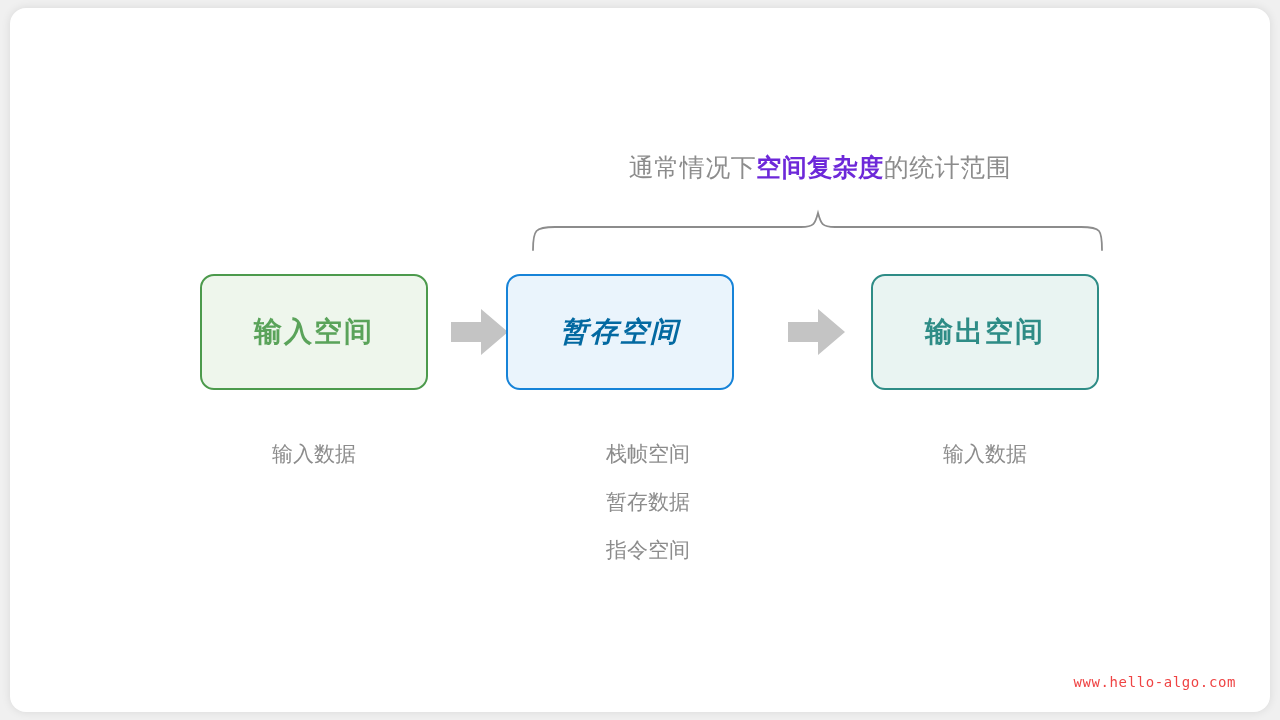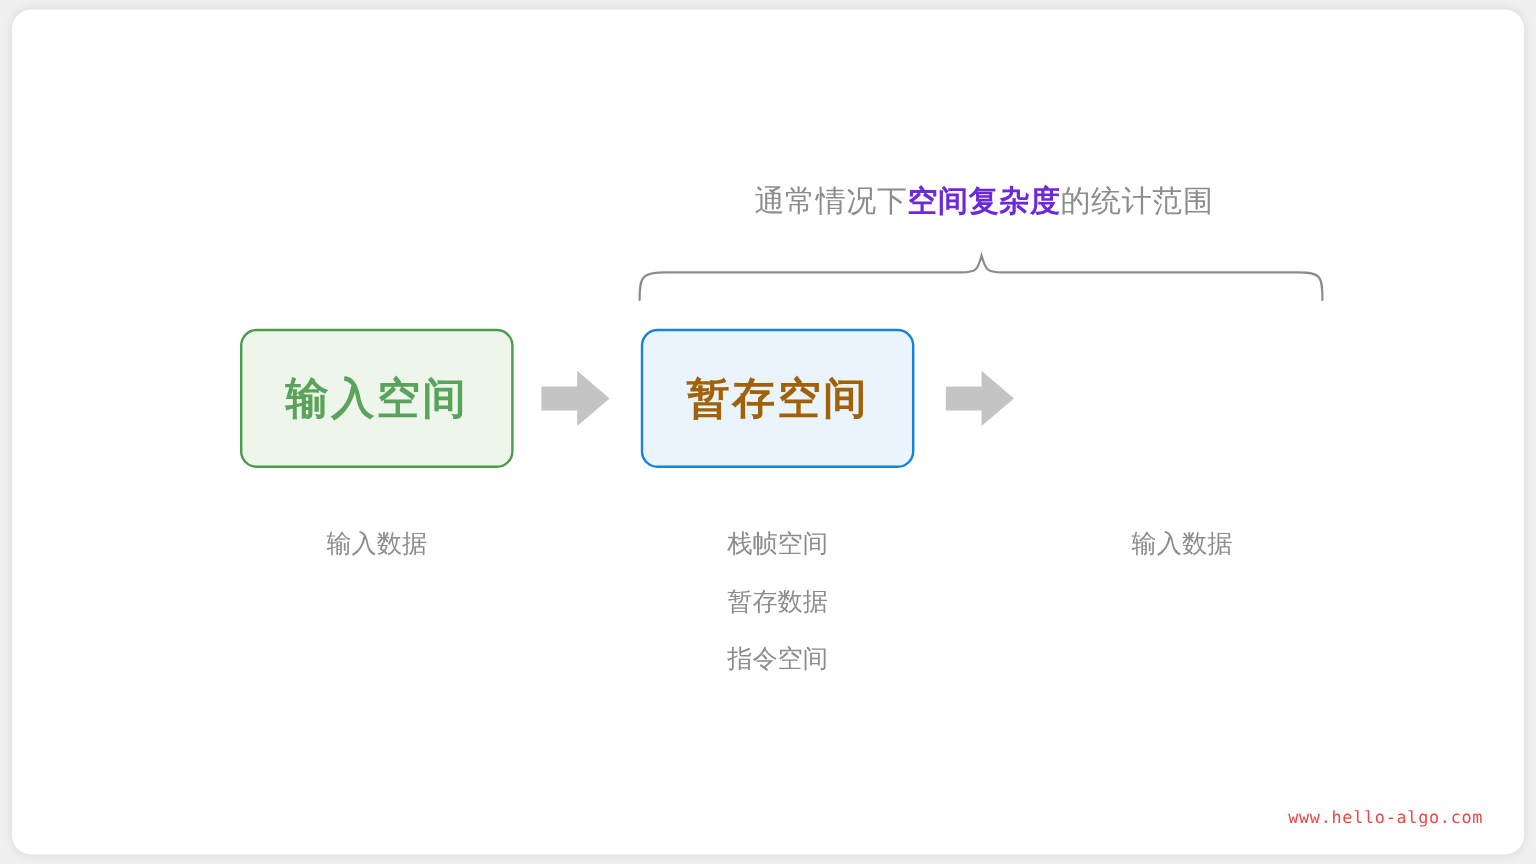--- a/index.html
+++ b/index.html
@@ -60,35 +60,36 @@
   .box {
     position: absolute;
     top: 266px;
     width: 228px;
     height: 116px;
     border-radius: 14px;
     box-sizing: border-box;
     display: flex;
     align-items: center;
     justify-content: center;
-    font-size: 36px;
+    font-size: 28px;
     font-weight: bold;
     letter-spacing: 2px;
   }
   #box-input {
     left: 190px;
     background: #eef6ec;
     border: 2px solid #4c9a4c;
     color: #5aa35a;
   }
   #box-temp {
-    left: 524px;
+    left: 496px;
     background: #eaf4fc;
     border: 2.6px solid #1683d8;
-    color: #a16207;
+    color: #0369a1;
+    font-style: italic;
   }
   #box-output {
     left: 861px;
     background: #e9f4f2;
     border: 2.2px solid #2e8c86;
     color: #2e8c86;
   }
 
   
   .arrow {
@@ -163,20 +164,23 @@
     <div class="box" id="box-temp">
       <span>暂存空间</span>
     </div>
 
     <div class="arrow" id="arrow-2">
       <svg width="58" height="48" viewBox="0 0 58 48">
         <path d="M 0 14 L 30 14 L 30 1 L 57 24 L 30 47 L 30 34 L 0 34 Z" fill="#c4c4c4"></path>
       </svg>
     </div>
 
+    <div class="box" id="box-output">
+      <span>输出空间</span>
+    </div>
 
     <div class="caption-col" id="cap-input">
       <div class="line">输入数据</div>
     </div>
 
     <div class="caption-col" id="cap-temp">
       <div class="line">栈帧空间</div>
       <div class="line">暂存数据</div>
       <div class="line">指令空间</div>
     </div>

